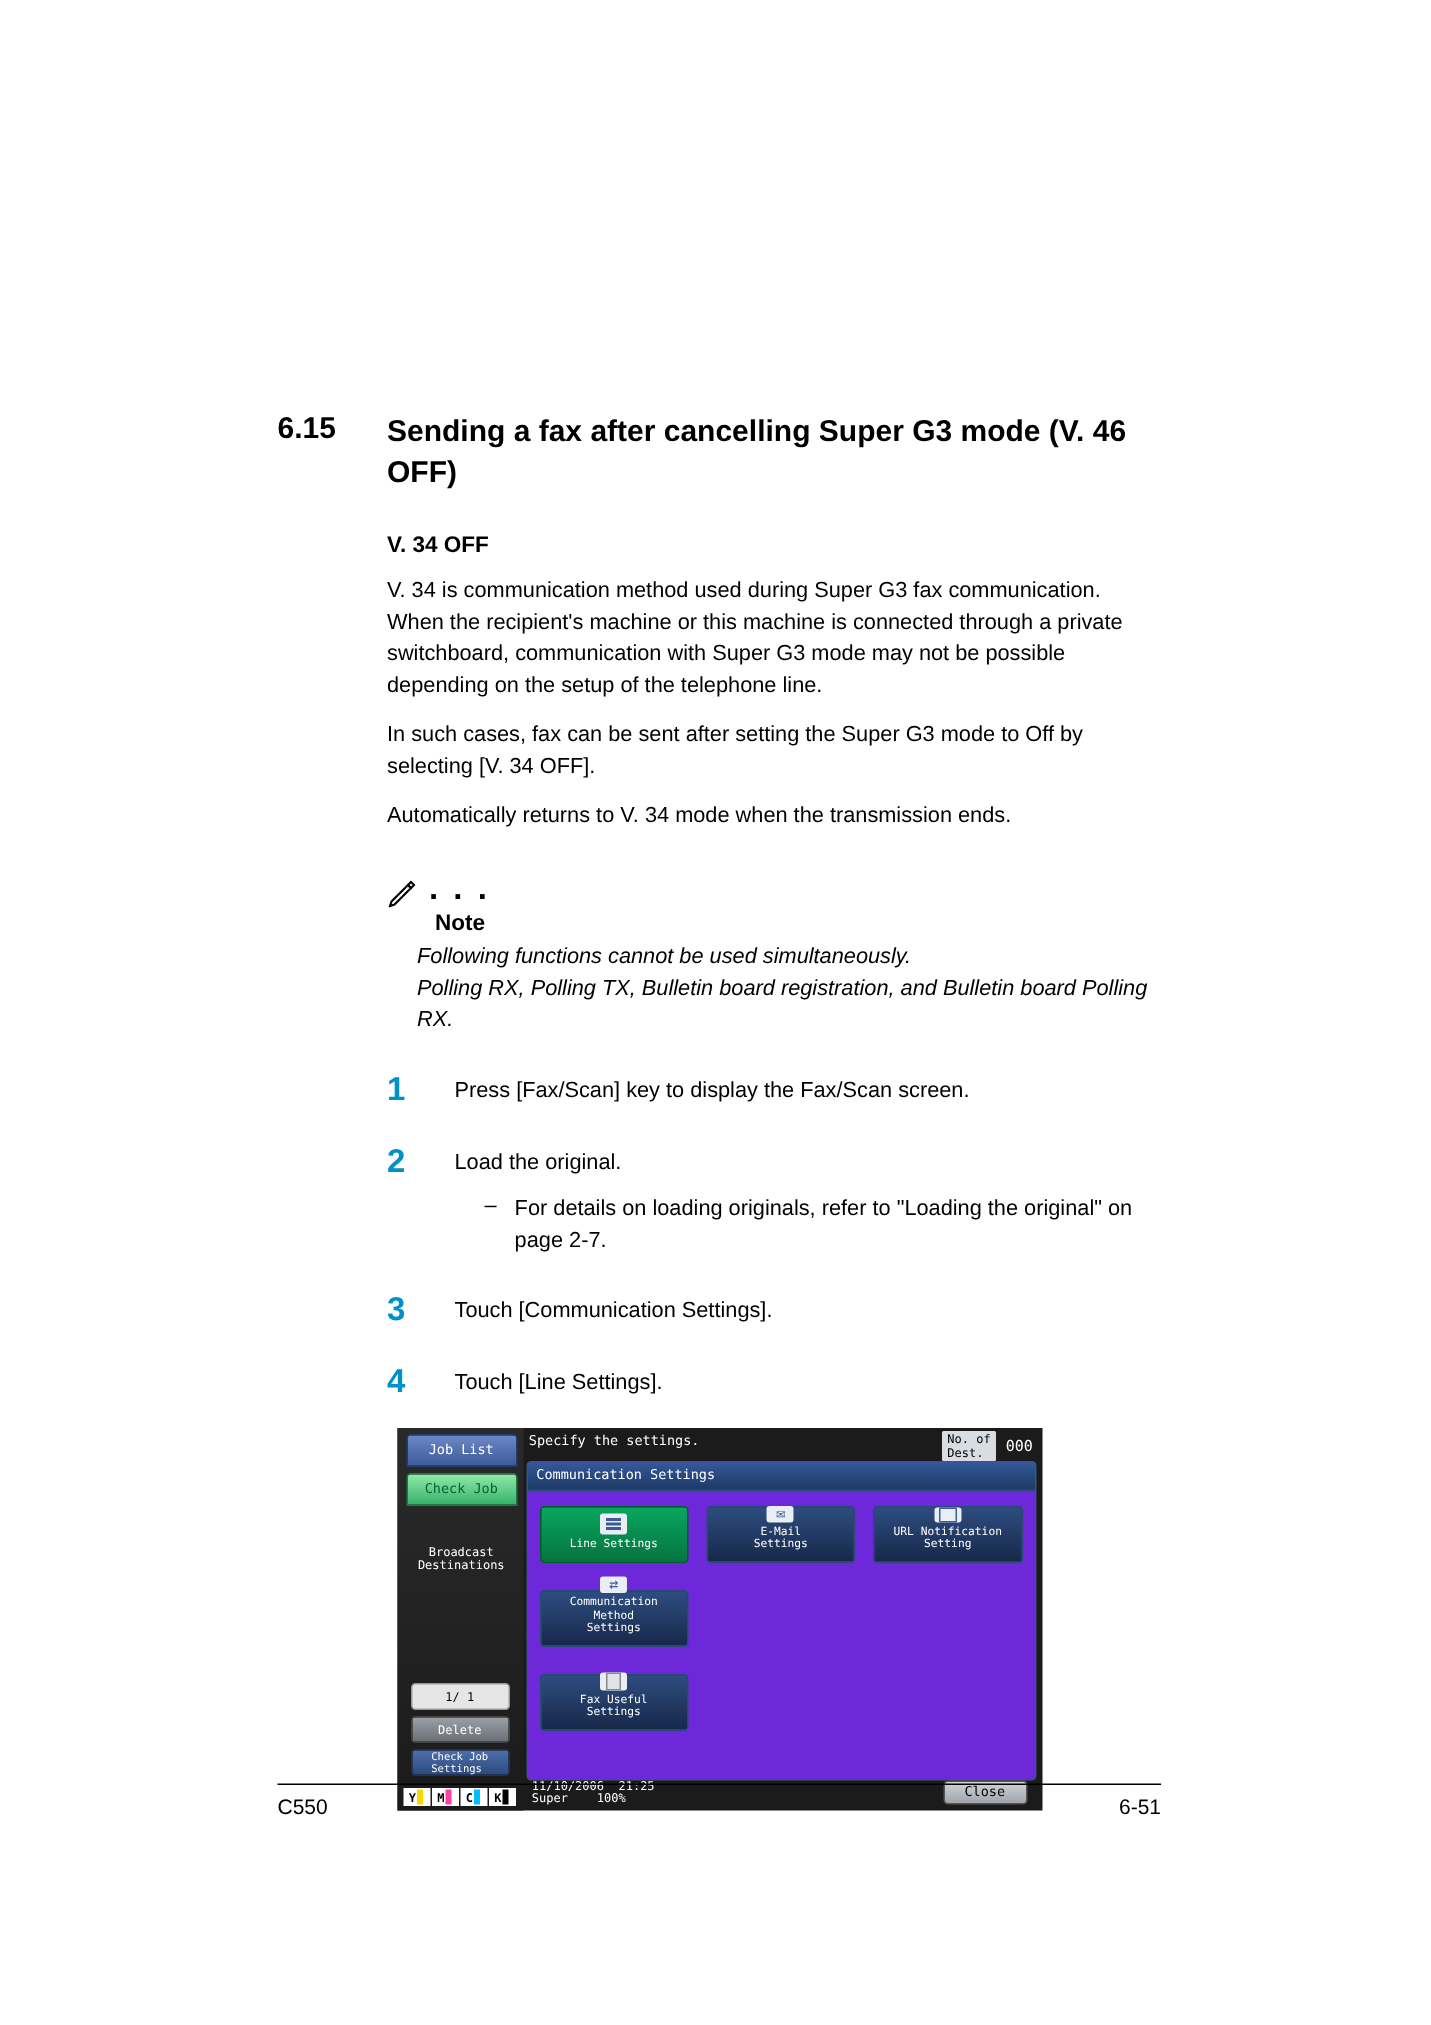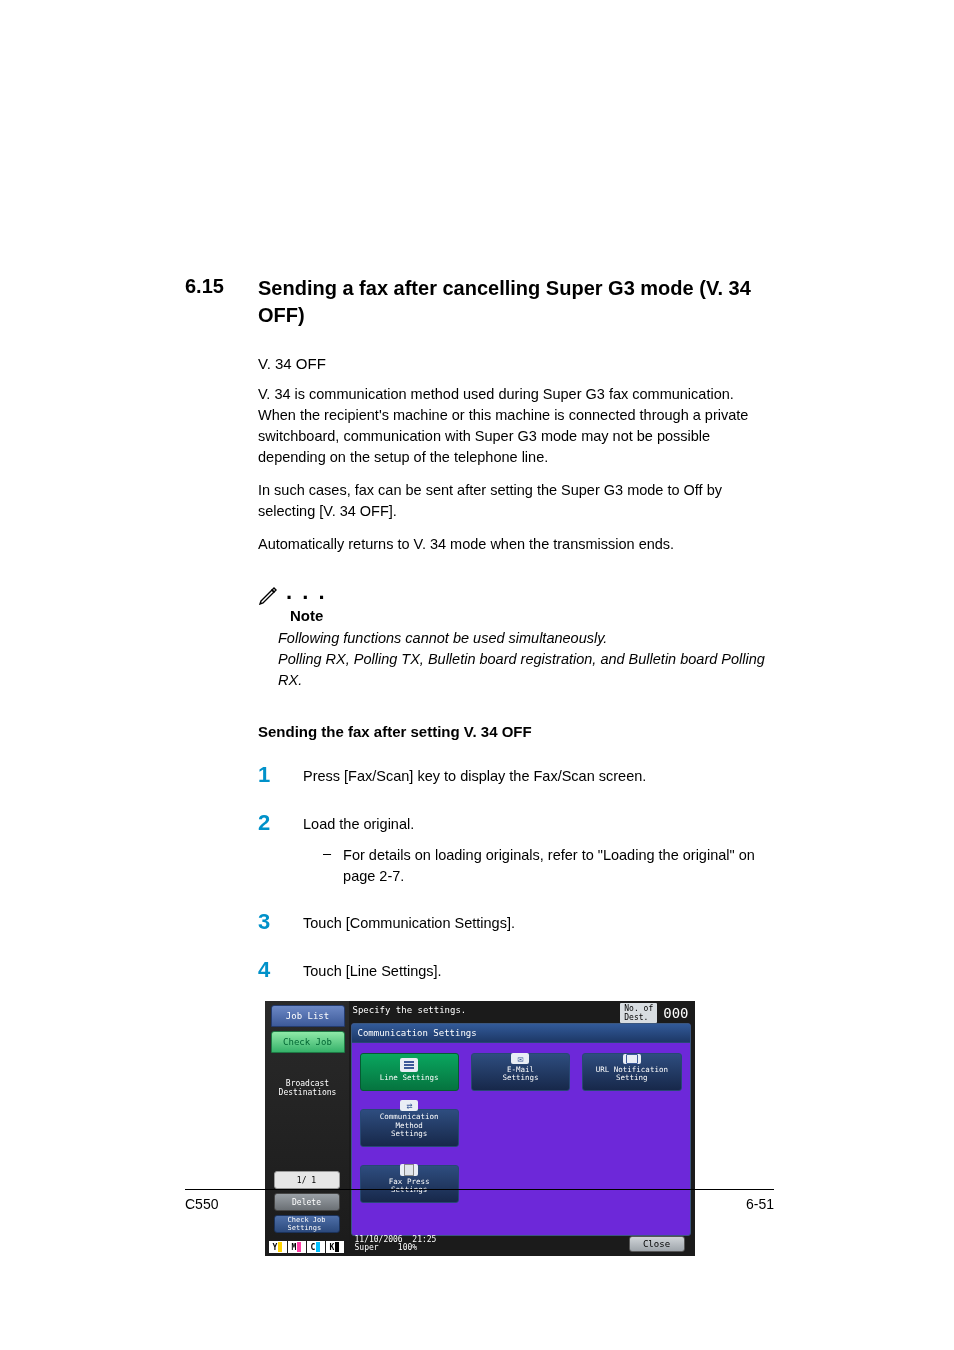--- a/index.html
+++ b/index.html
@@ -61,21 +61,21 @@
   .h2-title {
     font-size: 20px;
     font-weight: bold;
     line-height: 1.35;
   }
   .indent {
     margin-left: 73px;
   }
   .h3 {
     font-size: 15px;
-    font-weight: normal;
+    font-weight: bold;
     margin-top: 26px;
   }
   .body-para {
     font-size: 14.5px;
     line-height: 1.45;
     margin-top: 12px;
   }
   
   .note-block {
     margin-top: 28px;
@@ -170,21 +170,21 @@
     gap:6px;
   }
   .dest-badge {
     background:#d8dde1;
     color:#000;
     font-size:8px;
     padding:1px 4px;
     border-radius:1px;
   }
   .dest-count {
-    font-size:14px;
+    font-size:10px;
     color:#fff;
   }
   .device-left {
     position: absolute;
     left: 0;
     top: 0;
     bottom: 0;
     width: 84px;
     background: linear-gradient(#2a2a2a,#1b1b1b);
     box-sizing: border-box;
@@ -386,21 +386,21 @@
   }
 </style>
 </head>
 <body>
 
 <div class="page">
 
 
   <div class="h2-row">
     <div class="h2-num">6.15</div>
-    <div class="h2-title">Sending a fax after cancelling Super G3 mode (V. 34 OFF)</div>
+    <div class="h2-title">Sending a fax after cancelling Super G3 mode (V. 46 OFF)</div>
   </div>
 
   <div class="indent">
     <div class="h3">V. 34 OFF</div>
 
     <div class="body-para">V. 34 is communication method used during Super G3 fax communication. When the recipient's machine or this machine is connected through a private switchboard, communication with Super G3 mode may not be possible depending on the setup of the telephone line.</div>
     <div class="body-para">In such cases, fax can be sent after setting the Super G3 mode to Off by selecting [V. 34 OFF].</div>
     <div class="body-para">Automatically returns to V. 34 mode when the transmission ends.</div>
 
     <div class="note-block">
@@ -411,21 +411,20 @@
             <path d="M14 7 L16 5  L18 7 L16 9 Z" fill="none" stroke="#000" stroke-width="1.4"></path>
           </svg>
         </span>
         <span class="dots">. . .</span>
       </div>
       <div class="note-label">Note</div>
       <div class="note-text" style="white-space:pre-line;">Following functions cannot be used simultaneously.
 Polling RX, Polling TX, Bulletin board registration, and Bulletin board Polling RX.</div>
     </div>
 
-    <div class="proc-heading">Sending the fax after setting V. 34 OFF</div>
 
     <div class="step">
       <div class="step-num">1</div>
       <div class="step-text">Press [Fax/Scan] key to display the Fax/Scan screen.</div>
     </div>
 
     <div class="step">
       <div class="step-num">2</div>
       <div>
         <div class="step-text">Load the original.</div>
@@ -504,21 +503,21 @@
         </div>
         <div class="comm-btn">
           <div class="mini-icon method"></div>
           <span style="white-space:pre-line;">Communication Method
 Settings</span>
         </div>
         <div></div>
         <div></div>
         <div class="comm-btn">
           <div class="mini-icon fax"></div>
-          <span style="white-space:pre-line;">Fax Press
+          <span style="white-space:pre-line;">Fax Useful
 Settings</span>
         </div>
       </div>
     </div>
 
     <div class="close-btn">Close</div>
 
     <div class="datetime">
       <span>11/10/2006</span>&nbsp;&nbsp;<span>21:25</span><br>
       <span>Super</span>&nbsp;&nbsp;&nbsp;&nbsp;<span>100%</span>

